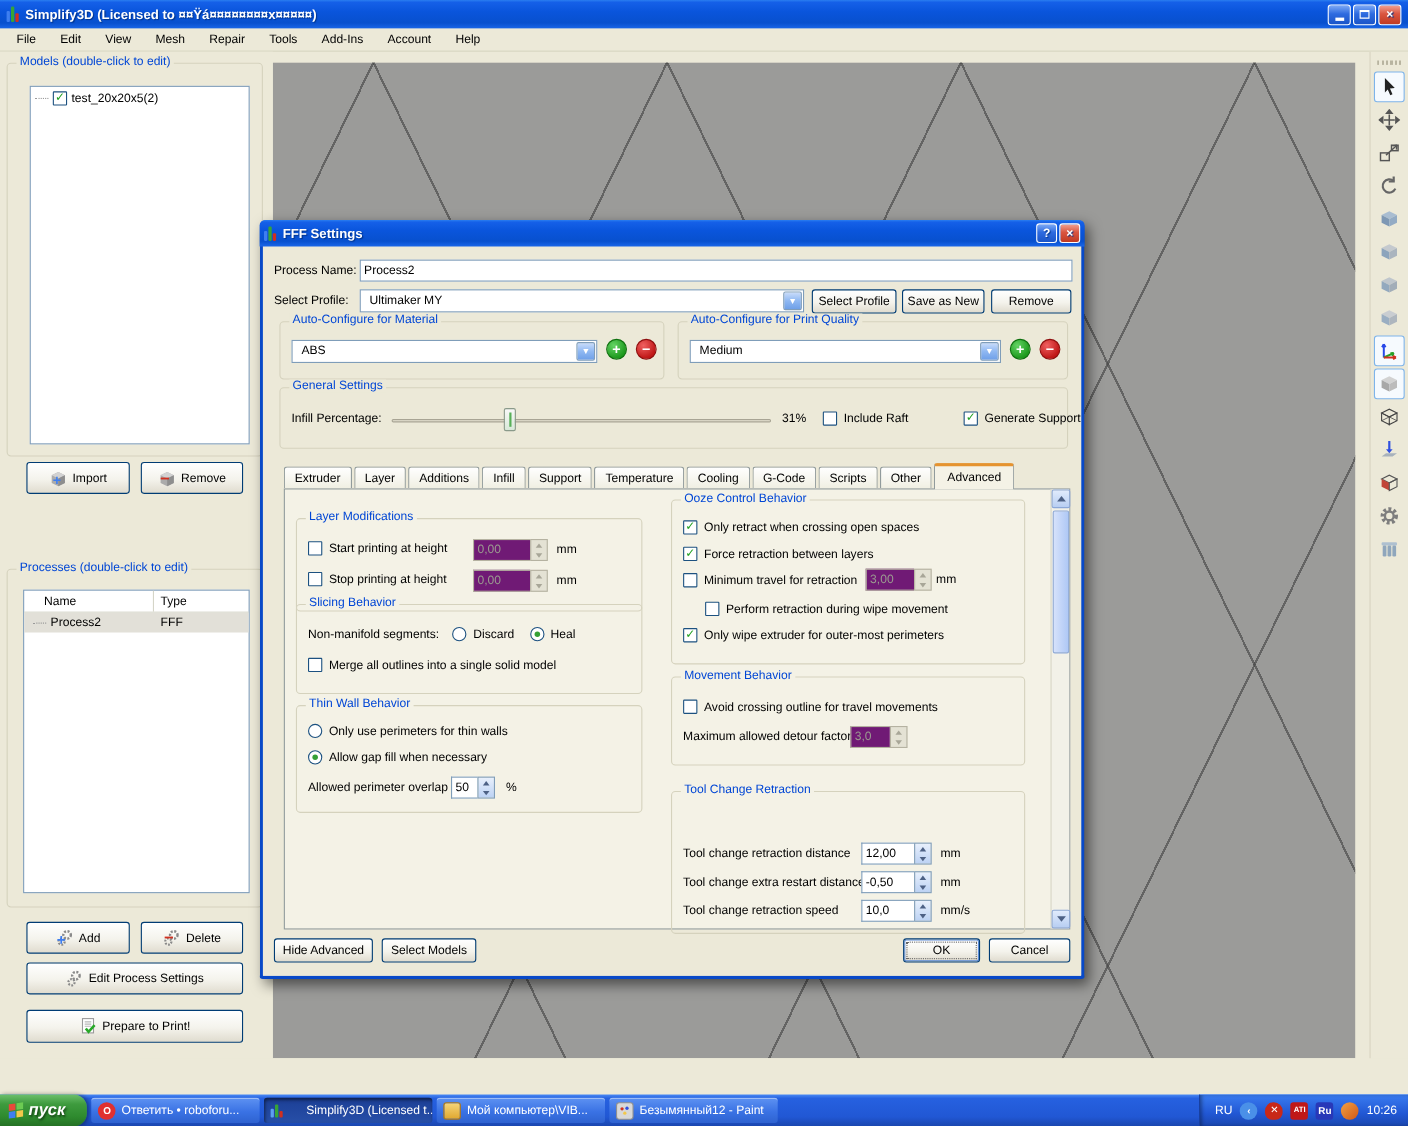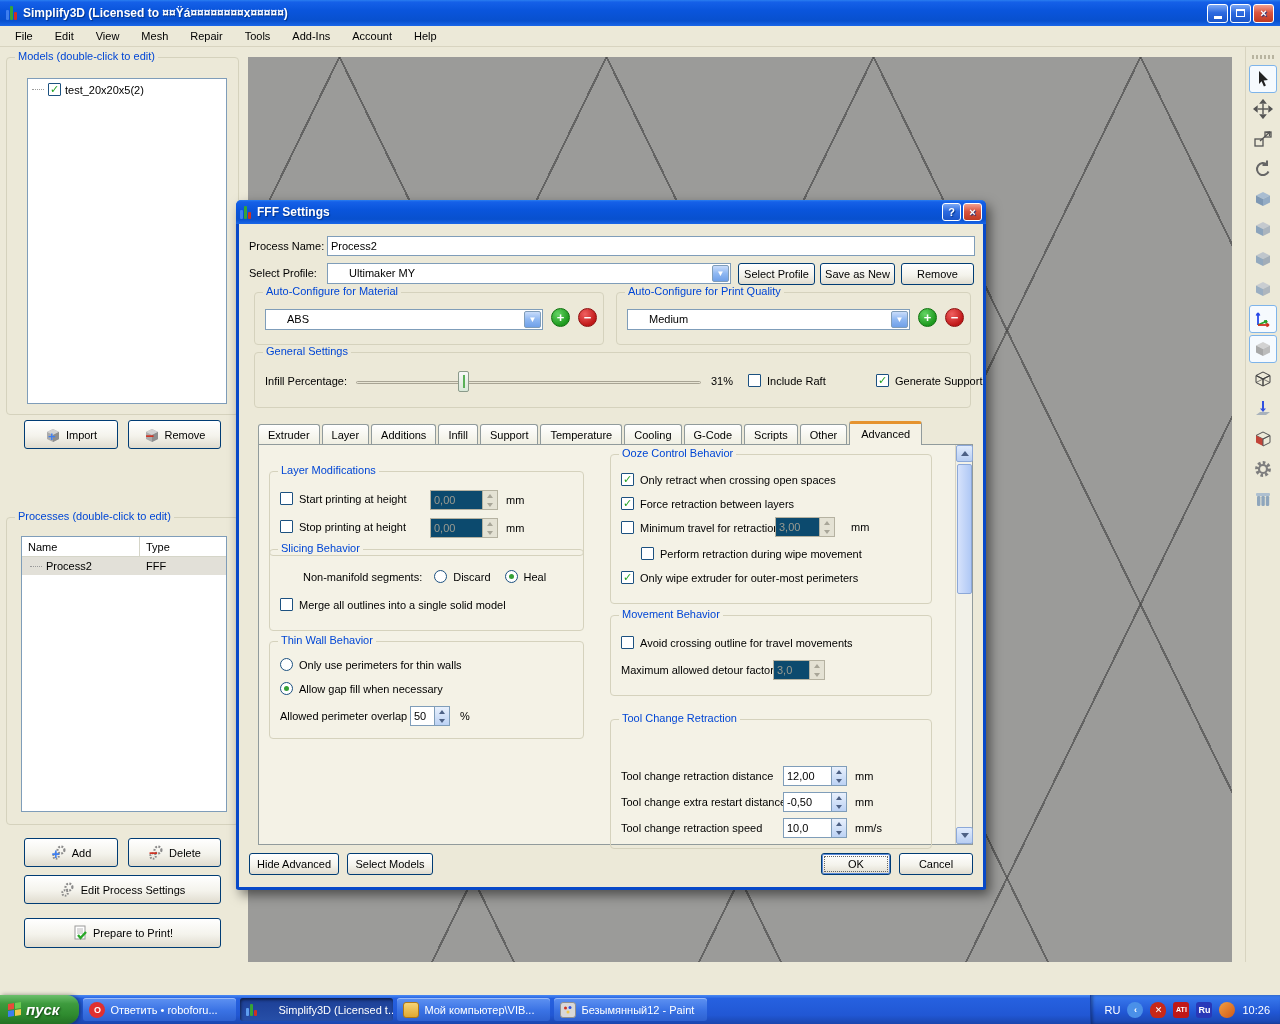--- a/index.html
+++ b/index.html
@@ -38,21 +38,21 @@
   .radio.sel::after { content:""; position:absolute; inset:3px; border-radius:50%; background:#35A035; }
 
   .xpbtn { position:absolute; border:1px solid #003C74; border-radius:3px;
     background:linear-gradient(180deg,#ffffff,#F4F3EC 55%,#E0DCCF); display:flex; align-items:center;
     justify-content:center; gap:5px; font-size:11px; color:#000; cursor:default; }
   .ico { position:relative; width:16px; height:16px; flex:0 0 16px; }
   .ovl { position:absolute; font-weight:bold; font-size:11px; line-height:1; }
 
   .proc-table { position:absolute; background:#fff; border:1px solid #7F9DB9; }
   .proc-head { display:flex; height:20px; border-bottom:1px solid #D5D5C8; align-items:center; }
-  .proc-head span { padding-left:6px; }
+  .proc-head span { padding-left:18px; }
   .proc-col1 { width:118px; border-right:1px solid #D5D5C8; height:100%; display:flex; align-items:center; }
   .proc-row { display:flex; height:18px; align-items:center; background:#E2E0D8; }
 
   
   .viewport { position:absolute; left:248px; top:57px; width:984px; height:905px; background:
       repeating-linear-gradient(64deg, rgba(70,70,70,0) 0 238px, rgba(70,70,70,.65) 238px 240px),
       repeating-linear-gradient(-64deg, rgba(70,70,70,0) 0 238px, rgba(70,70,70,.65) 238px 240px),
       #9B9B99; }
 
   
@@ -70,38 +70,38 @@
     box-shadow:4px 5px 12px rgba(0,0,0,.5); }
   .dlg-title { height:24px; border-radius:5px 5px 0 0; display:flex; align-items:center; padding:0 4px;
     background:linear-gradient(180deg,#2A7EF0 0%,#1560E8 8%,#0A55DC 40%,#0850CE 80%,#1A66E8 100%);
     color:#fff; font-weight:bold; font-size:12px; text-shadow:1px 1px 1px #00338a; margin:0 -3px; }
   .dlg-title .win-btn { width:19px; height:18px; }
   .dlg-body { position:relative; width:744px; height:663px; }
   .lbl { position:absolute; white-space:nowrap; }
   .edit { position:absolute; background:#fff; border:1px solid #7F9DB9; font-size:11px; padding:0 3px;
     font-family:"Liberation Sans",sans-serif; }
   .combo { position:absolute; background:#fff; border:1px solid #7F9DB9; height:21px; }
-  .combo .val { position:absolute; left:21px; top:3px; }
+  .combo .val { position:absolute; left:8px; top:3px; }
   .combo .drop { position:absolute; right:1px; top:1px; bottom:1px; width:17px; border-radius:2px;
     background:linear-gradient(180deg,#C9DCFA,#8FB8F2 50%,#6FA0E8); border:1px solid #7F9DB9;
     display:flex; align-items:center; justify-content:center; color:#fff; font-size:8px; }
   .roundbtn { position:absolute; width:19px; height:19px; border-radius:50%; color:#fff; font-weight:bold;
     display:flex; align-items:center; justify-content:center; font-size:13px; line-height:1; }
   .plus  { background:radial-gradient(circle at 35% 30%,#64D464,#1E9A1E 70%); border:1px solid #0E700E; }
   .minus { background:radial-gradient(circle at 35% 30%,#F06060,#C01818 70%); border:1px solid #8E0E0E; }
 
   .spin { position:absolute; display:flex; }
   .spin .sfield { height:20px; background:#fff; border:1px solid #7F9DB9; border-right:none; padding:0 3px;
     display:flex; align-items:center; }
   .spin .sbtns { width:16px; height:20px; border:1px solid #7F9DB9; display:flex; flex-direction:column;
     background:linear-gradient(180deg,#E8F0FC,#BCD2F4); }
   .spin .sb { flex:1; display:flex; align-items:center; justify-content:center; }
   .sb.up::after { content:""; border:3px solid transparent; border-bottom:4px solid #4D6185; margin-top:-3px; }
   .sb.dn::after { content:""; border:3px solid transparent; border-top:4px solid #4D6185; margin-bottom:-3px; }
-  .spin.dis .sfield { background:#0c4a6e; color:#9B9B90; border-color:#B5B2A1; }
+  .spin.dis .sfield { background:#701a75; color:#9B9B90; border-color:#B5B2A1; }
   .spin.dis .sbtns { background:#E4E2D4; border-color:#B5B2A1; }
   .spin.dis .sb.up::after { border-bottom-color:#A8A698; }
   .spin.dis .sb.dn::after { border-top-color:#A8A698; }
 
   .slider-groove { position:absolute; height:3px; border:1px solid #A8A494; border-radius:2px; background:#E8E5D4; }
   .slider-thumb { position:absolute; width:11px; height:21px; border:1px solid #8A9A8A; border-radius:2px;
     background:linear-gradient(180deg,#F8F8F8,#D8E8D8); }
   .slider-thumb::after { content:""; position:absolute; left:4px; top:3px; bottom:3px; width:2px; background:#58B058; }
 
   .tabs { position:absolute; display:flex; align-items:flex-end; }
@@ -493,21 +493,21 @@
           <span class="sbtns">
               <span class="sb up"></span>
               <span class="sb dn"></span>
             </span>
         </span>
         <span class="lbl" style="left:236px;top:50px;">mm</span>
       </div>
 
       <div class="gb" style="left:10px;top:104px;width:315px;height:82px;">
         <span class="lg">Slicing Behavior</span>
-        <span class="frow" style="left:10px;top:20px;margin-left:23px;">
+        <span class="frow" style="left:10px;top:20px;">
           <span>Non-manifold segments:</span>
           <span class="radio" style="margin-left:6px;"></span>
           <span>Discard</span>
           <span class="radio sel" style="margin-left:8px;"></span>
           <span>Heal</span>
         </span>
         <span class="frow" style="left:10px;top:48px;">
           <span class="cb"></span>
           <span>Merge all outlines into a single solid model</span>
         </span>
@@ -543,21 +543,21 @@
           <span>Only retract when crossing open spaces</span>
         </span>
         <span class="frow" style="left:10px;top:42px;">
           <span class="cb checked"></span>
           <span>Force retraction between layers</span>
         </span>
         <span class="frow" style="left:10px;top:66px;">
           <span class="cb"></span>
           <span>Minimum travel for retraction</span>
         </span>
-        <span class="spin dis" style="left:164px;top:62px;">
+        <span class="spin dis" style="left:176px;top:62px;">
           <span class="sfield" style="width:44px;">3,00</span>
           <span class="sbtns">
               <span class="sb up"></span>
               <span class="sb dn"></span>
             </span>
         </span>
         <span class="lbl" style="left:240px;top:66px;">mm</span>
         <span class="frow" style="left:10px;top:92px;padding-left:20px;">
           <span class="cb"></span>
           <span>Perform retraction during wipe movement</span>

